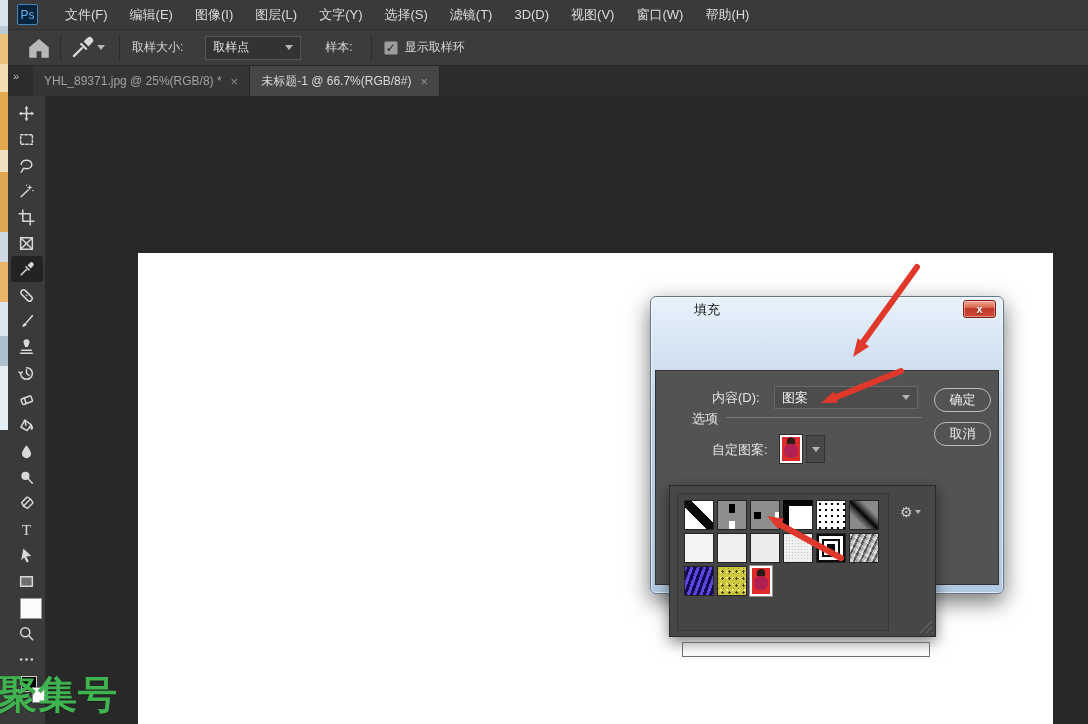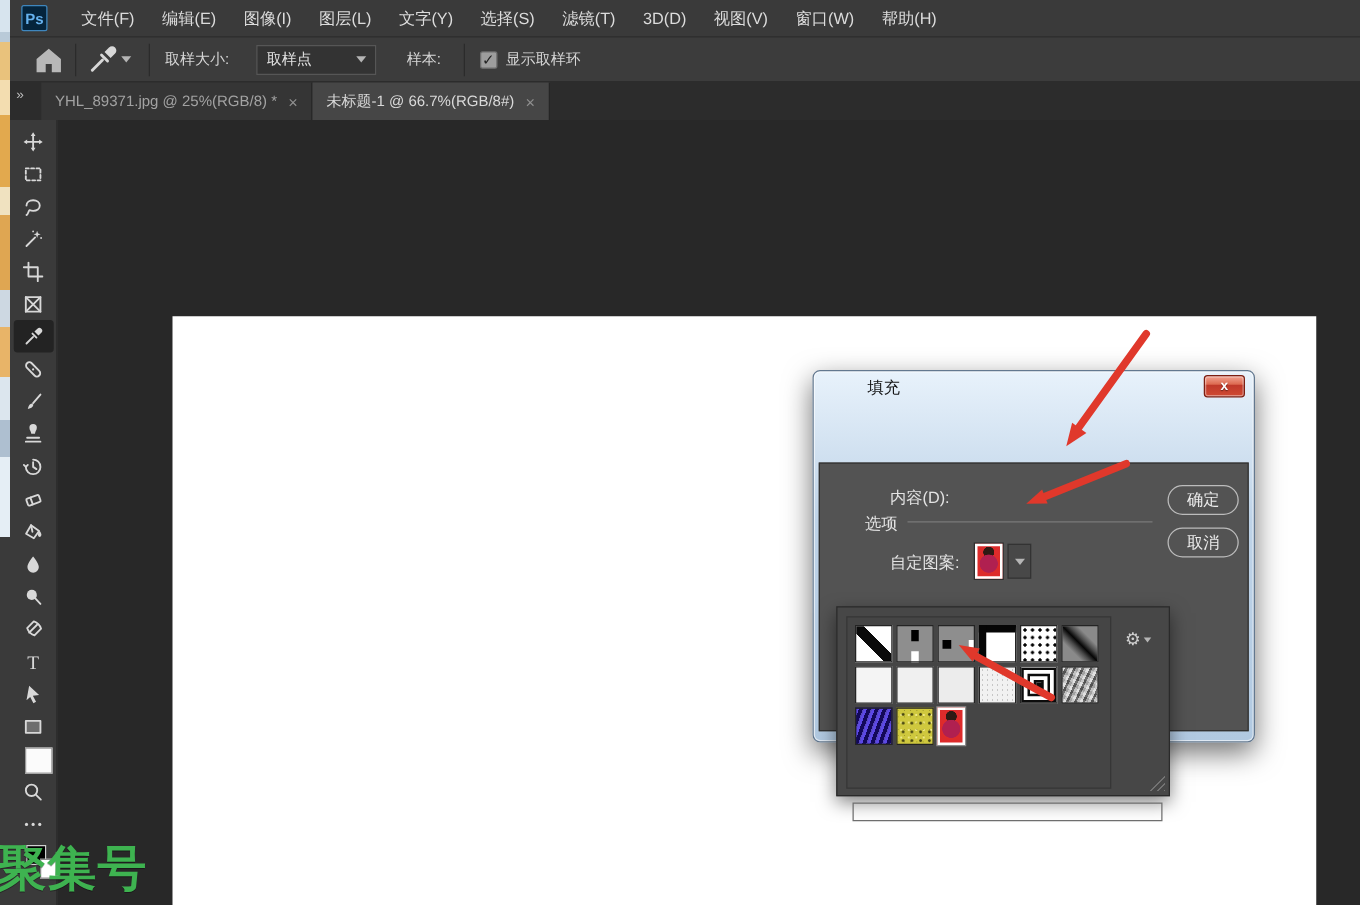--- a/index.html
+++ b/index.html
@@ -12,21 +12,21 @@
   
   .left-sliver{position:absolute;left:0;top:0;width:8px;height:724px;
     background:linear-gradient(#d7e4ee 0 26px,#b9cad8 26px 34px,#e9c27c 34px 64px,#f3ddb0 64px 92px,
     #e2a94e 92px 150px,#f0e2c0 150px 172px,#dfa652 172px 232px,#cdd8e2 232px 262px,
     #e8b468 262px 302px,#dce6ee 302px 336px,#aebfd0 336px 366px,#e5eef5 366px 430px,
     #3a3a3a 430px 100%);}
   
   .menubar{position:absolute;left:8px;top:0;right:0;height:29px;background:#3a3a3a;
     display:flex;align-items:center;color:#dcdcdc;font-size:13px;}
   .ps-logo{width:21px;height:21px;margin:0 16px 0 9px;background:#05243c;color:#66b2ef;
-    border:1px solid #3f86bd;border-radius:2px;font-size:12px;font-weight:bold;
+    border:1px solid #3f86bd;border-radius:2px;font-size:12px;font-weight:normal;
     display:flex;align-items:center;justify-content:center;flex:0 0 auto;}
   .menu-item{padding:0 11px;line-height:29px;cursor:default;}
   
   .optionsbar{position:absolute;left:8px;top:29px;right:0;height:37px;background:#3c3c3c;
     border-top:1px solid #2d2d2d;border-bottom:1px solid #272727;display:flex;align-items:center;
     color:#d6d6d6;font-size:12px;}
   .opt-sep{width:1px;height:26px;background:#2b2b2b;margin:0 8px;}
   .icon-btn{display:flex;align-items:center;justify-content:center;width:26px;height:26px;}
   .chev{width:0;height:0;border-left:4px solid transparent;border-right:4px solid transparent;
     border-top:5px solid #b5b5b5;display:inline-block;}
@@ -338,20 +338,24 @@
 <div class="bg-swatch2"></div>
 
 <div class="canvas"></div>
 
 <div class="dialog">
   <div class="dialog-title">填充</div>
   <div class="dialog-close">x</div>
   <div class="dialog-body">
 
     <span class="dlg-label" style="left:56px;top:18px">内容(D):</span>
+    <div class="content-dd">
+      <span>图案</span>
+      <span class="chev"></span>
+    </div>
 
     <button class="ps-btn" style="top:17px">确定</button>
     <button class="ps-btn" style="top:51px">取消</button>
 
     <span class="dlg-label" style="left:36px;top:39px">选项</span>
     <div class="group-line"></div>
 
     <span class="dlg-label" style="left:56px;top:70px">自定图案:</span>
     <div class="pattern-thumb portrait"></div>
     <div class="thumb-dd-btn">

